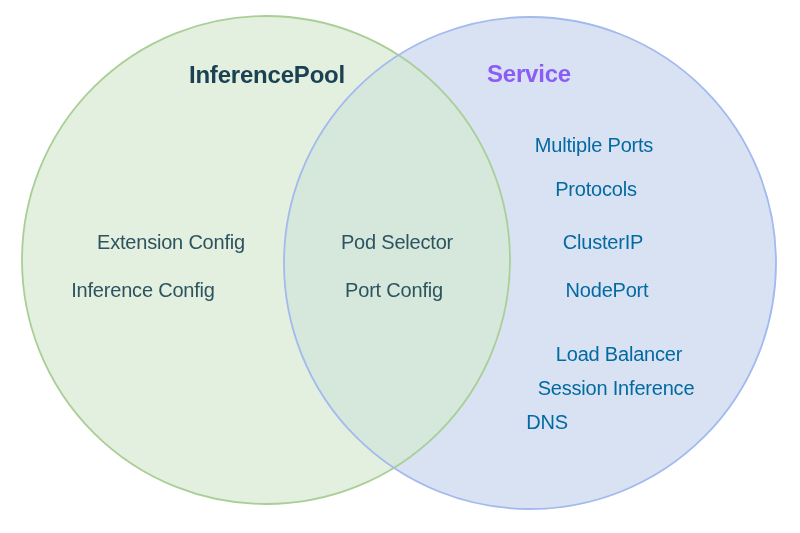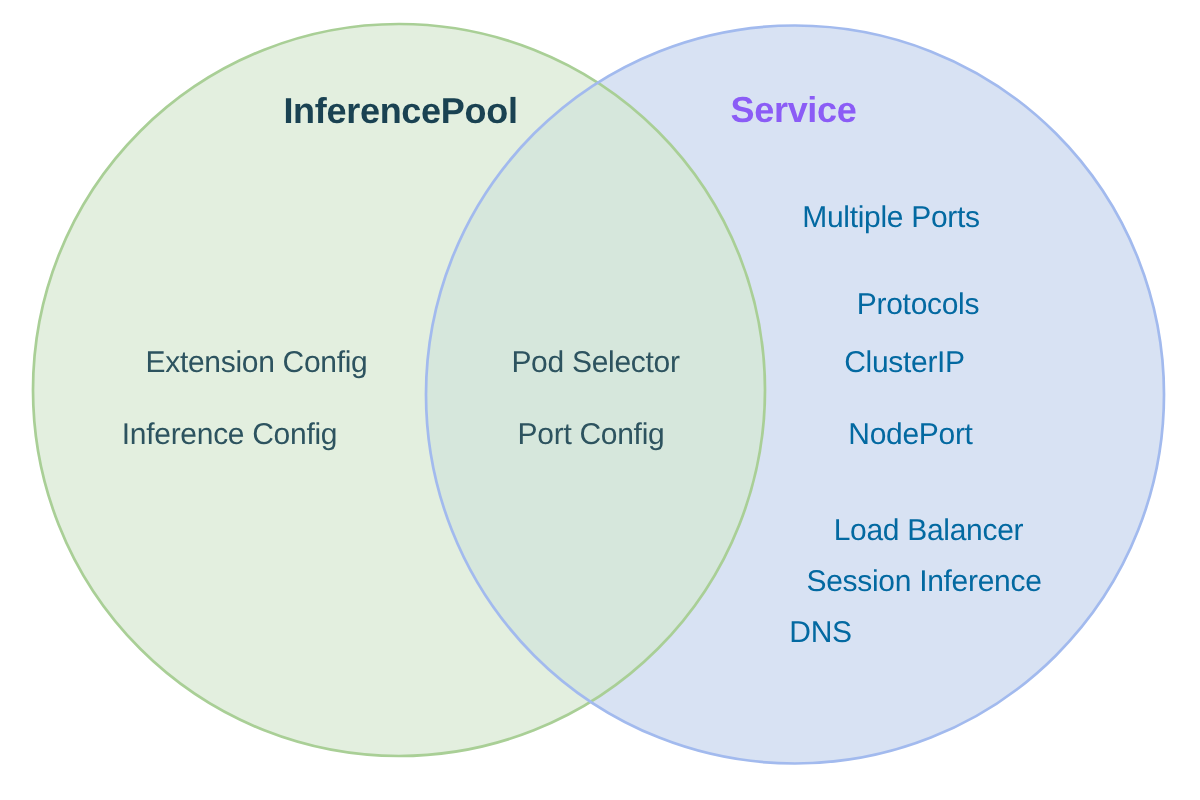--- a/index.html
+++ b/index.html
@@ -62,27 +62,27 @@
     <circle cx="266" cy="260" r="244" fill="#e3efdf"></circle>
     <circle cx="530" cy="263" r="246" fill="#d8e2f3"></circle>
     <circle cx="530" cy="263" r="246" fill="#d6e7dc" clip-path="url(#clipGreen)"></circle>
 
     <circle cx="266" cy="260" r="244" fill="none" stroke="#a9cf96" stroke-width="1.8"></circle>
     <circle cx="530" cy="263" r="246" fill="none" stroke="#a2baee" stroke-width="1.8"></circle>
   </svg>
 
   <div class="label title-green" style="left:267px; top:75px;">InferencePool</div>
   <div class="label item-teal" style="left:171px; top:242px;">Extension Config</div>
-  <div class="label item-teal" style="left:153px; top:290px;">Inference Config</div>
+  <div class="label item-teal" style="left:143px; top:290px;">Inference Config</div>
 
   <div class="label item-teal" style="left:397px; top:242px;">Pod Selector</div>
   <div class="label item-teal" style="left:394px; top:290px;">Port Config</div>
 
   <div class="label title-blue" style="left:529px; top:74px;">Service</div>
   <div class="label item-blue" style="left:594px; top:145px;">Multiple Ports</div>
-  <div class="label item-blue" style="left:596px; top:203px;margin-left:16px;">Protocols</div>
+  <div class="label item-blue" style="left:596px; top:189px;">Protocols</div>
   <div class="label item-blue" style="left:603px; top:242px;">ClusterIP</div>
   <div class="label item-blue" style="left:607px; top:290px;">NodePort</div>
   <div class="label item-blue" style="left:619px; top:354px;">Load Balancer</div>
   <div class="label item-blue" style="left:616px; top:388px;">Session Inference</div>
   <div class="label item-blue" style="left:547px; top:422px;">DNS</div>
 
 </div>
 
 </body></html>

